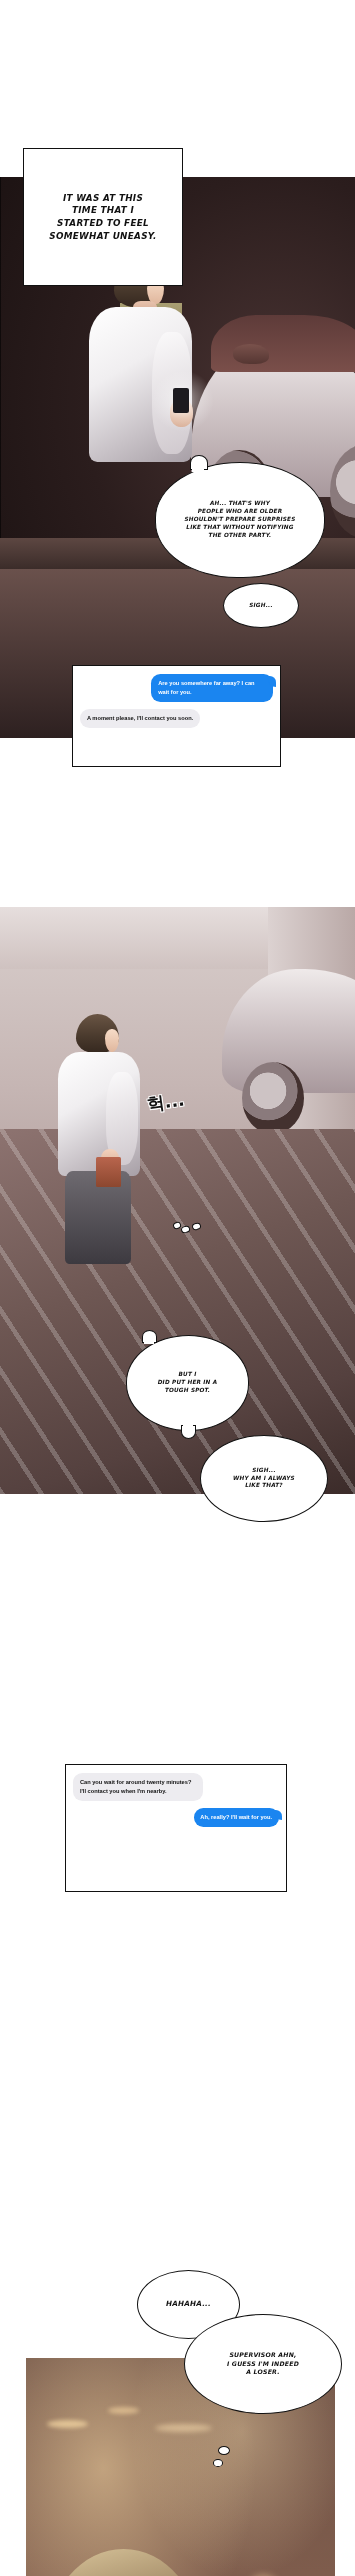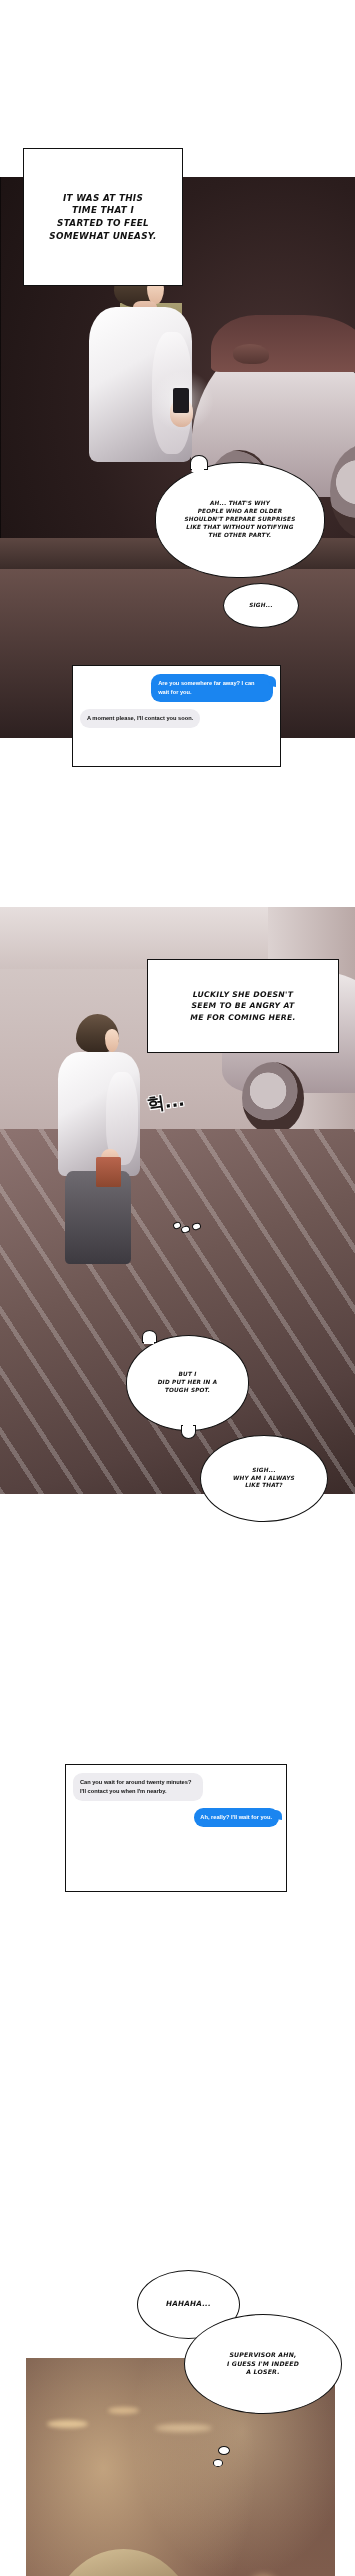--- a/index.html
+++ b/index.html
@@ -196,25 +196,20 @@
     <div class="face-skin" style="left:105px;top:122px;width:14.4px;height:23px;"></div>
     <div class="fig-shirt" style="left:58px;top:145px;width:82px;height:124px;"></div>
     <div class="fig-arm" style="left:106px;top:165px;width:32px;height:93px;"></div>
     <div class="fig-hand" style="left:101px;top:242px;width:17.5px;height:20.6px;"></div>
 
     <div style="position:absolute;left:65px;top:264px;width:66px;height:93px;background:linear-gradient(180deg,#6e6a70,#3d3a40);border-radius:12% 12% 6% 6%;"></div>
 
     <div style="position:absolute;left:96px;top:250px;width:25px;height:30px;background:linear-gradient(180deg,#b9654d,#8c472f);border-radius:1.5px;"></div>
   </div>
 
-  <div class="caption" style="left:147px;top:959px;width:192px;height:94px;">
-    <span style="font-size:7.7px;">LUCKILY SHE DOESN'T
-SEEM TO BE ANGRY AT
-ME FOR COMING HERE.</span>
-  </div>
 
   <div class="emote" style="left:147px;top:1090px;font-size:17.5px;transform:rotate(-8deg);
               text-shadow:1px 1px 0 #fff,-1px 1px 0 #fff,1px -1px 0 #fff,-1px -1px 0 #fff;">헉...</div>
 
   <div style="position:absolute;left:173px;top:1222px;width:6.2px;height:4.6px;background:#fff;border:1px solid #111;border-radius:50%;transform:rotate(-20deg);"></div>
   <div style="position:absolute;left:181px;top:1226px;width:6.7px;height:4.6px;background:#fff;border:1px solid #111;border-radius:50%;transform:rotate(-16deg);"></div>
   <div style="position:absolute;left:192px;top:1223px;width:6.7px;height:4.6px;background:#fff;border:1px solid #111;border-radius:50%;transform:rotate(-14deg);"></div>
 
   <div class="balloon" style="left:126px;top:1335px;width:123px;height:96px;border-radius:52% 50% 50% 52%/50%;">
     <span style="font-size:5.7px;">BUT I

